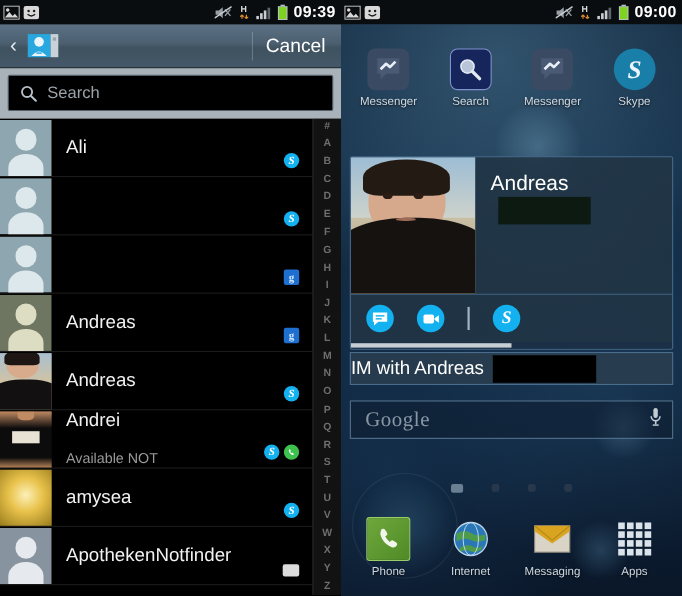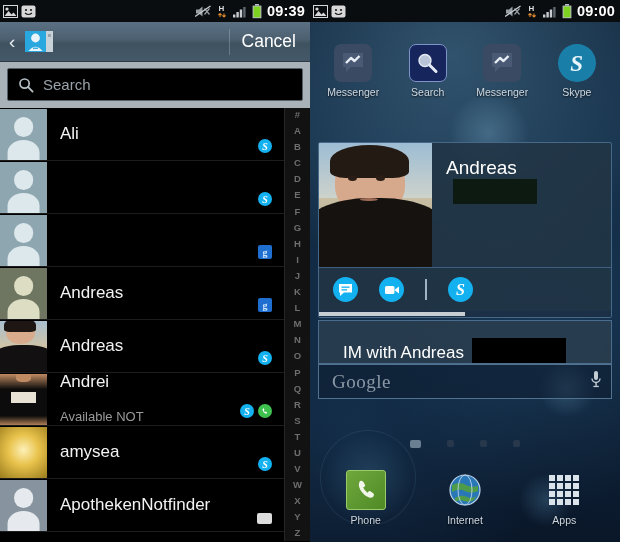--- a/index.html
+++ b/index.html
@@ -111,23 +111,23 @@
   .act { width:25px; height:25px; border-radius:50%; background:#14b1f0;
          display:flex; align-items:center; justify-content:center; }
   .act-div { width:2px; height:21px; background:#9fb3c4; }
   .act-skype { width:25px; height:25px; border-radius:50%; background:#14b1f0; color:#fff;
                font-family:"Liberation Serif", serif; font-style:italic; font-weight:bold;
                font-size:16px; display:flex; align-items:center; justify-content:center; }
   .w-scroll { height:6px; background:#1b3047; position:relative; }
   .w-scroll-thumb { position:absolute; left:0; top:1px; height:4px; width:50%; background:#c6ced4; }
 
   .im-bar {
-    position:absolute; left:8px; top:298px; width:294px; height:44px;
+    position:absolute; left:8px; top:298px; width:294px; height:30px;
     background:rgba(42,62,78,0.86); border:1px solid #4a6d8e;
-    display:flex; align-items:flex-end; padding-left:24px;
+    display:flex; align-items:center; padding-left:0;
   }
   .im-text { color:#fff; font-size:17px; }
   .im-redact { background:#000; width:94px; height:25px; margin-left:8px; }
 
   .google-bar {
     position:absolute; left:8px; top:342px; width:294px; height:35px;
     background:rgba(12,26,44,0.5); border:1px solid #52738f;
     display:flex; align-items:center; padding:0 9px 0 13px;
   }
   .g-word { font-family:"Liberation Serif", serif; font-size:19px; color:#b8c4ce;
@@ -522,20 +522,30 @@
               <path d="M4 12 q8 -4 14 0 q5 3 12 1 l0 5 q-7 3 -13 0 q-6 -3 -13 1 Z" fill="#4e9c4a"></path>
               <path d="M7 25 q6 -4 12 -1 q5 2.5 9 -1 l-2 4 q-5 3 -10 1 q-5 -2 -9 1 Z" fill="#4e9c4a"></path>
               <circle cx="17" cy="17" r="15" fill="none" stroke="#bcd4e8" stroke-width="1.2"></circle>
               <ellipse cx="17" cy="17" rx="7" ry="15" fill="none" stroke="#bcd4e8" stroke-width=".9"></ellipse>
             </svg>
           </div>
           <span class="dock-label">Internet</span>
         </div>
         <div class="dock-cell">
           <div class="dock-ico">
+            <svg width="36" height="30" viewBox="0 0 36 30">
+              <rect x="2" y="3" width="32" height="24" fill="#d9d4c6" stroke="#8c8679" stroke-width="1"></rect>
+              <path d="M2 3 h32 v5 L18 19 L2 8 Z" fill="#d9a520"></path>
+              <path d="M2 3 L18 16 L34 3" fill="none" stroke="#b88b18" stroke-width="1.1"></path>
+            </svg>
+          </div>
+          <span class="dock-label">Messaging</span>
+        </div>
+        <div class="dock-cell">
+          <div class="dock-ico">
             <svg width="32" height="32" viewBox="0 0 32 32">
               <g fill="#dbe3ea">
                 <rect x="1" y="1" width="6" height="6"></rect>
                   <rect x="9" y="1" width="6" height="6"></rect>
                 <rect x="17" y="1" width="6" height="6"></rect>
                   <rect x="25" y="1" width="6" height="6"></rect>
                 <rect x="1" y="9" width="6" height="6"></rect>
                   <rect x="9" y="9" width="6" height="6"></rect>
                 <rect x="17" y="9" width="6" height="6"></rect>
                   <rect x="25" y="9" width="6" height="6"></rect>

